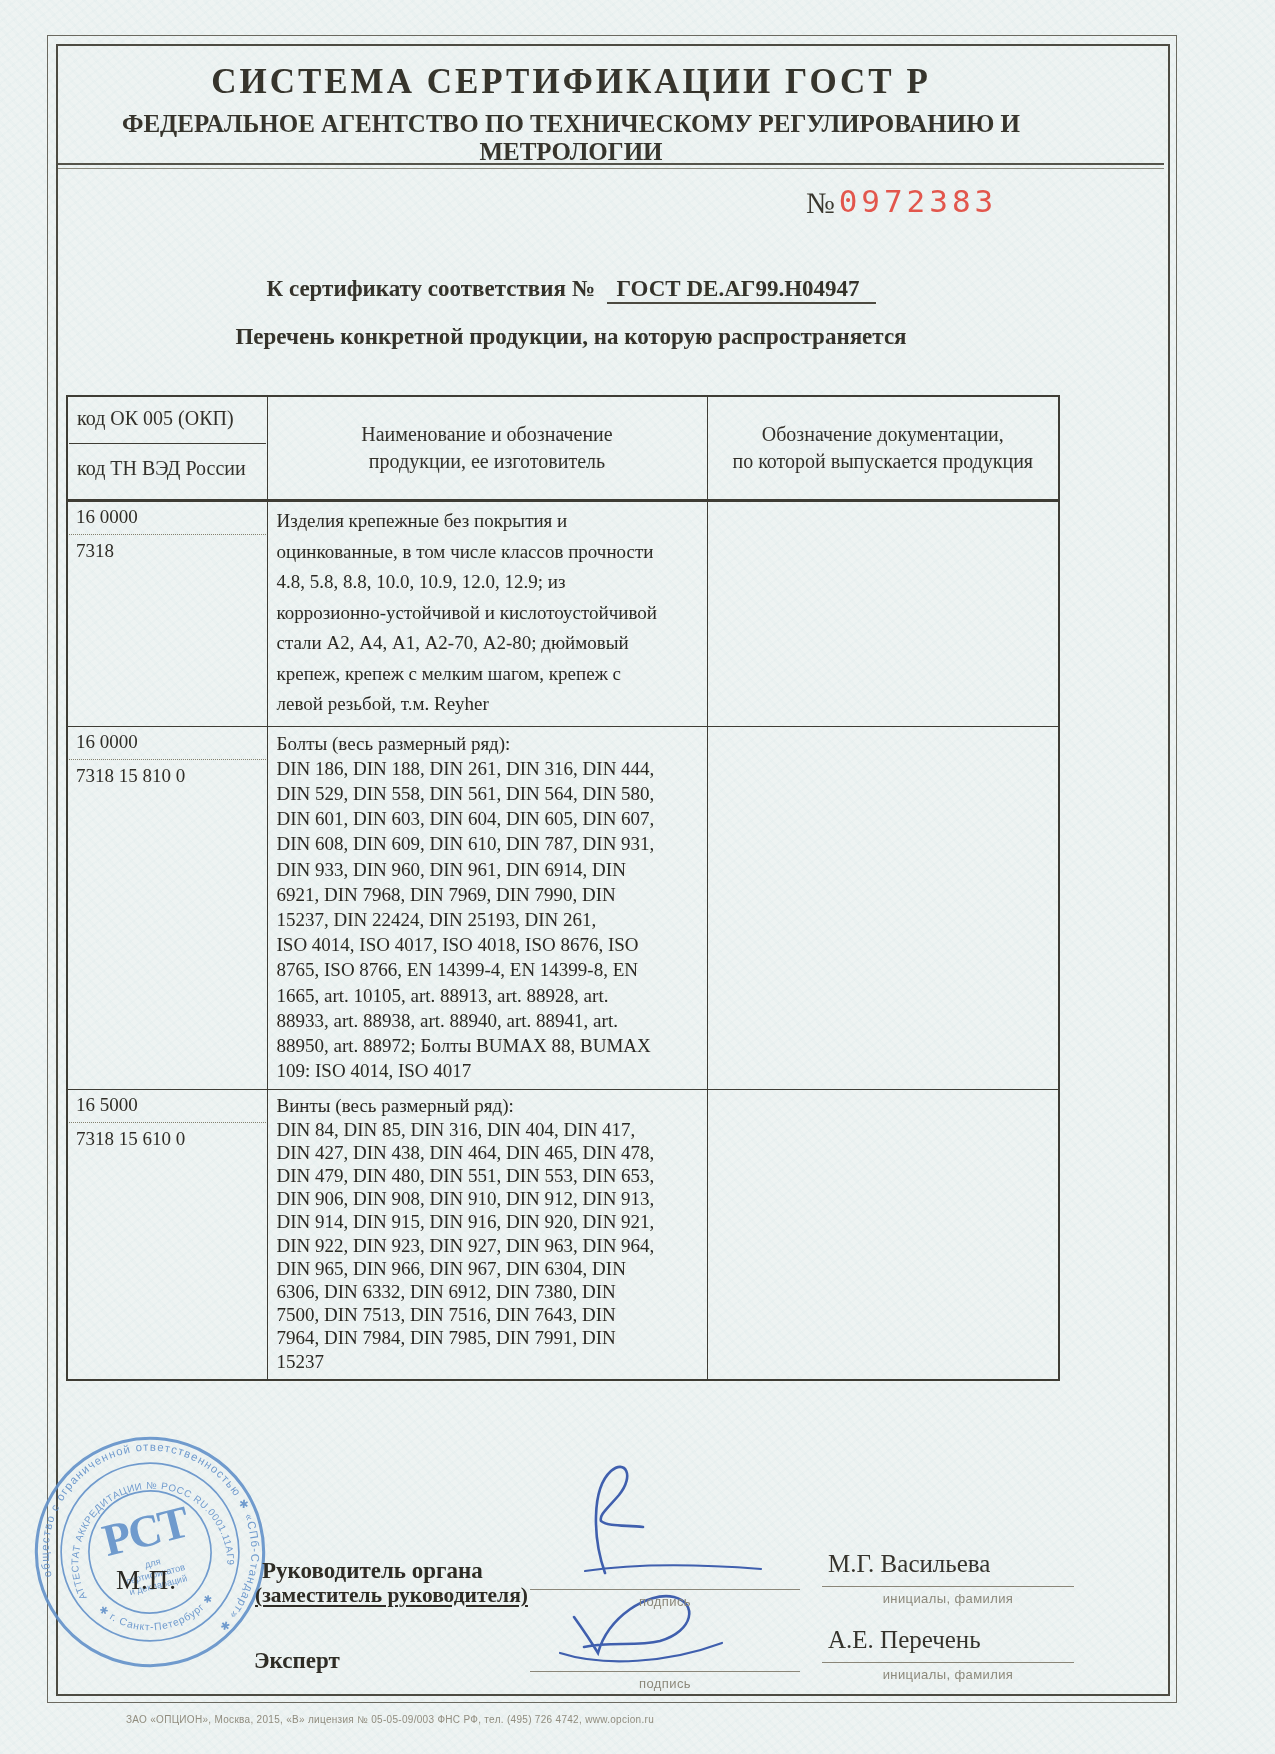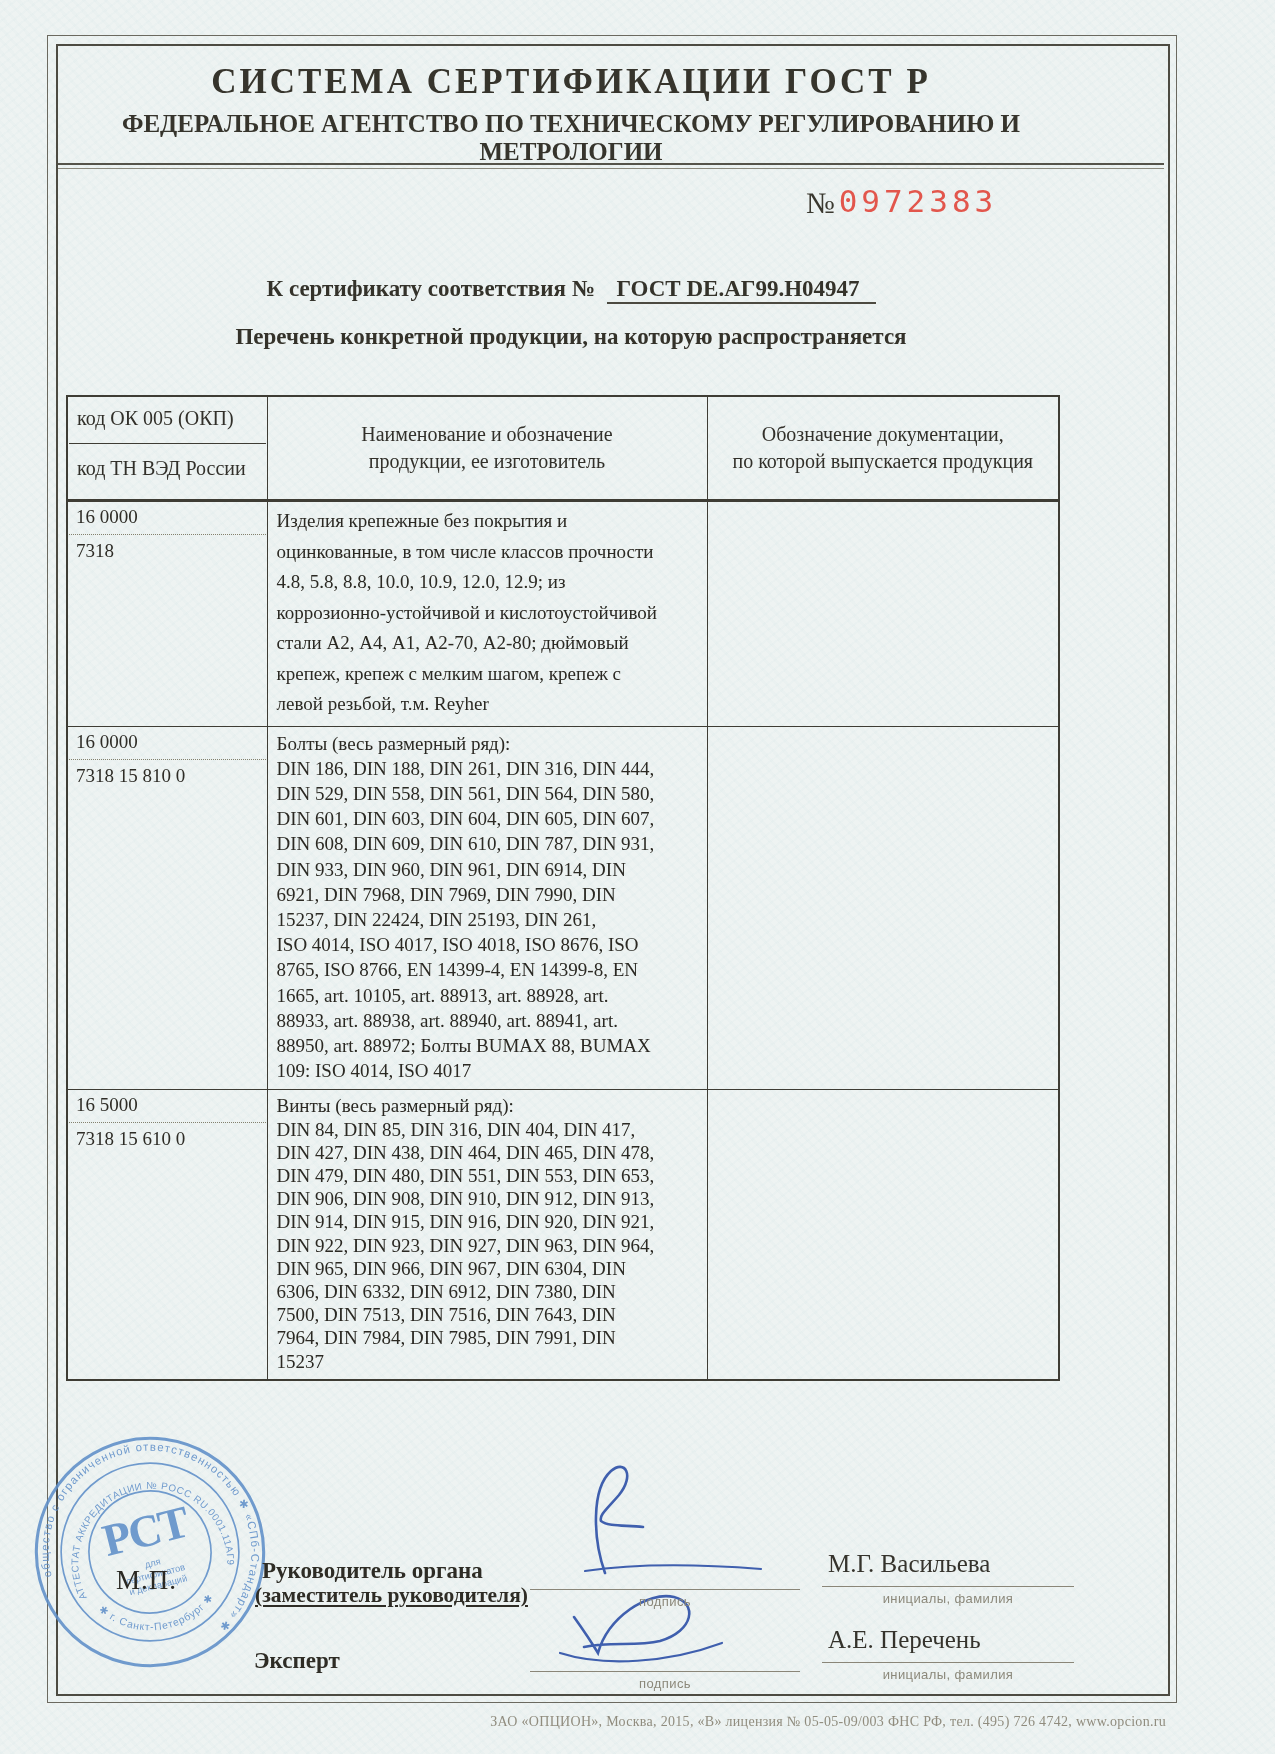--- a/index.html
+++ b/index.html
@@ -59,22 +59,22 @@
   .name-1{left:828px;top:1550px;} .name-2{left:828px;top:1626px;}
   .name-line{border-top:1.3px solid #8a8678;width:252px;left:822px;}
   .name-line-1{top:1586px;} .name-line-2{top:1662px;}
   .cap-name{left:822px;width:252px;}
   .cap-name-1{top:1591px;} .cap-name-2{top:1667px;}
   .mp-label{left:116px;top:1565px;font-size:27px;letter-spacing:1px;color:#2a2822;}
   .stamp-wrap{left:26px;top:1428px;width:248px;height:248px;transform:rotate(-14deg);opacity:0.88;}
   .sig-svg{pointer-events:none;}
   .sig-1{left:565px;top:1455px;} .sig-2{left:548px;top:1583px;}
   
-  .footer{top:1714px;left:56px;width:1110px;text-align:right;padding-left:70px;box-sizing:border-box;
-    font-family:Liberation Serif, serif;font-size:14px;letter-spacing:0.3px;color:#908c7e;}
+  .footer{top:1714px;left:56px;width:1110px;text-align:left;padding-left:70px;box-sizing:border-box;
+    font-family:Liberation Sans, sans-serif;font-size:10px;letter-spacing:0.3px;color:#908c7e;}
 </style>
 </head>
 <body>
 
 <div class="page">
 
   <div class="abs frame-outer"></div>
   <div class="abs frame-inner"></div>
 
   <div class="abs center-band agency">ФЕДЕРАЛЬНОЕ АГЕНТСТВО ПО ТЕХНИЧЕСКОМУ РЕГУЛИРОВАНИЮ И МЕТРОЛОГИИ</div>

